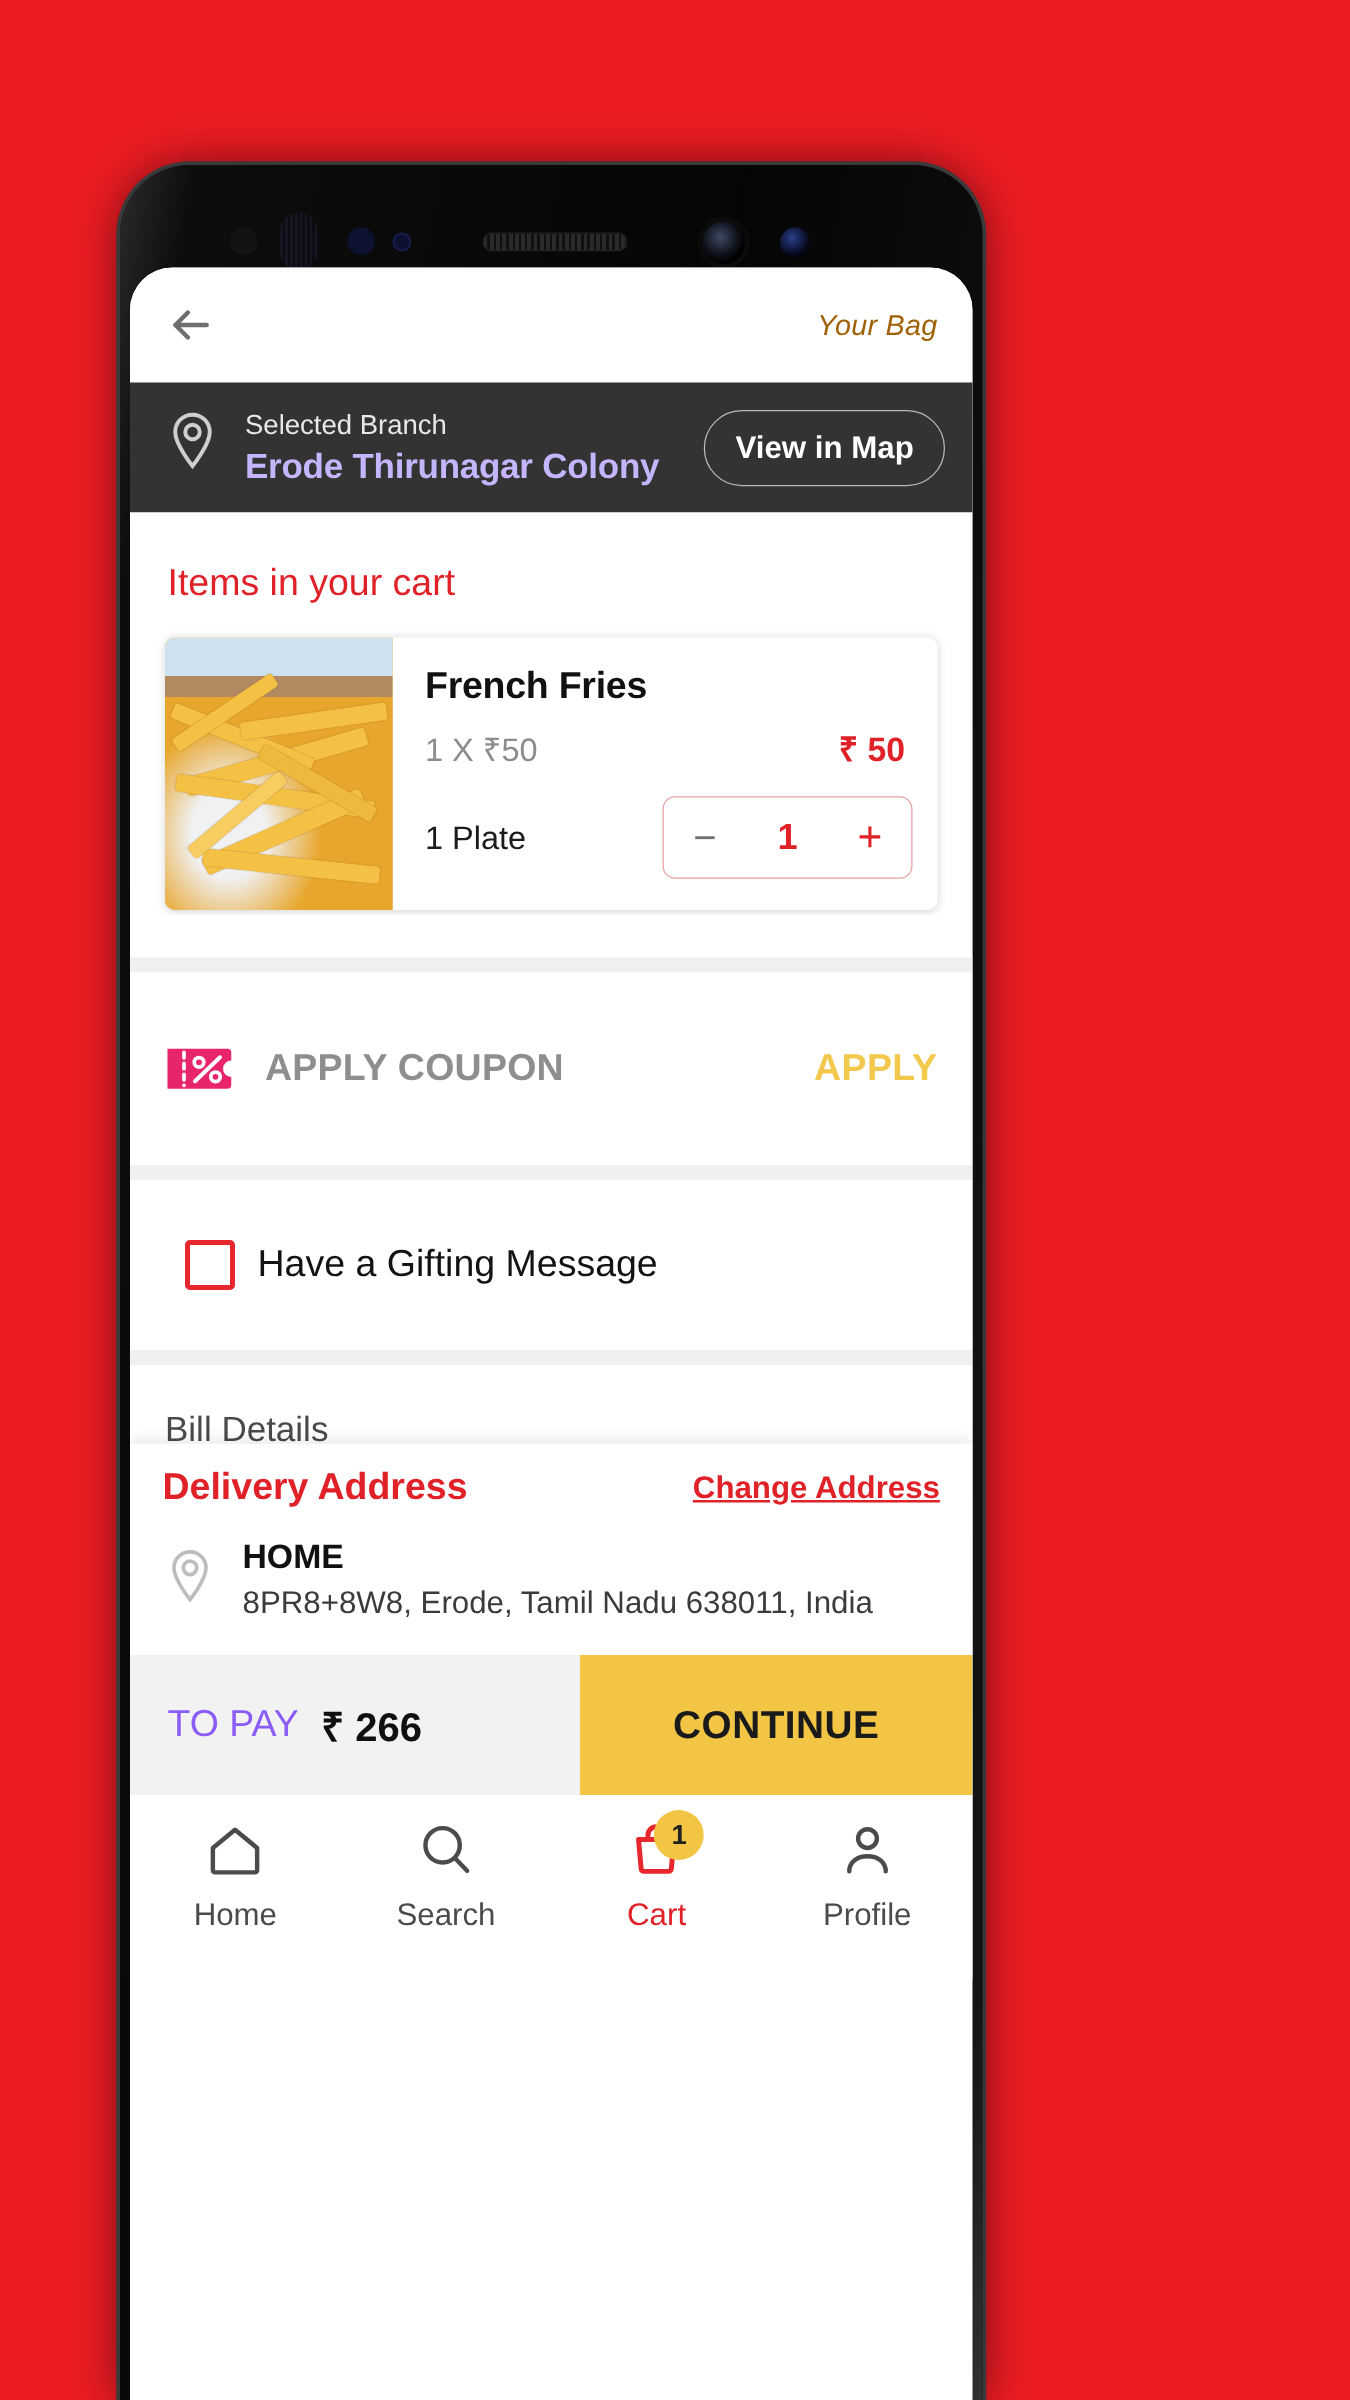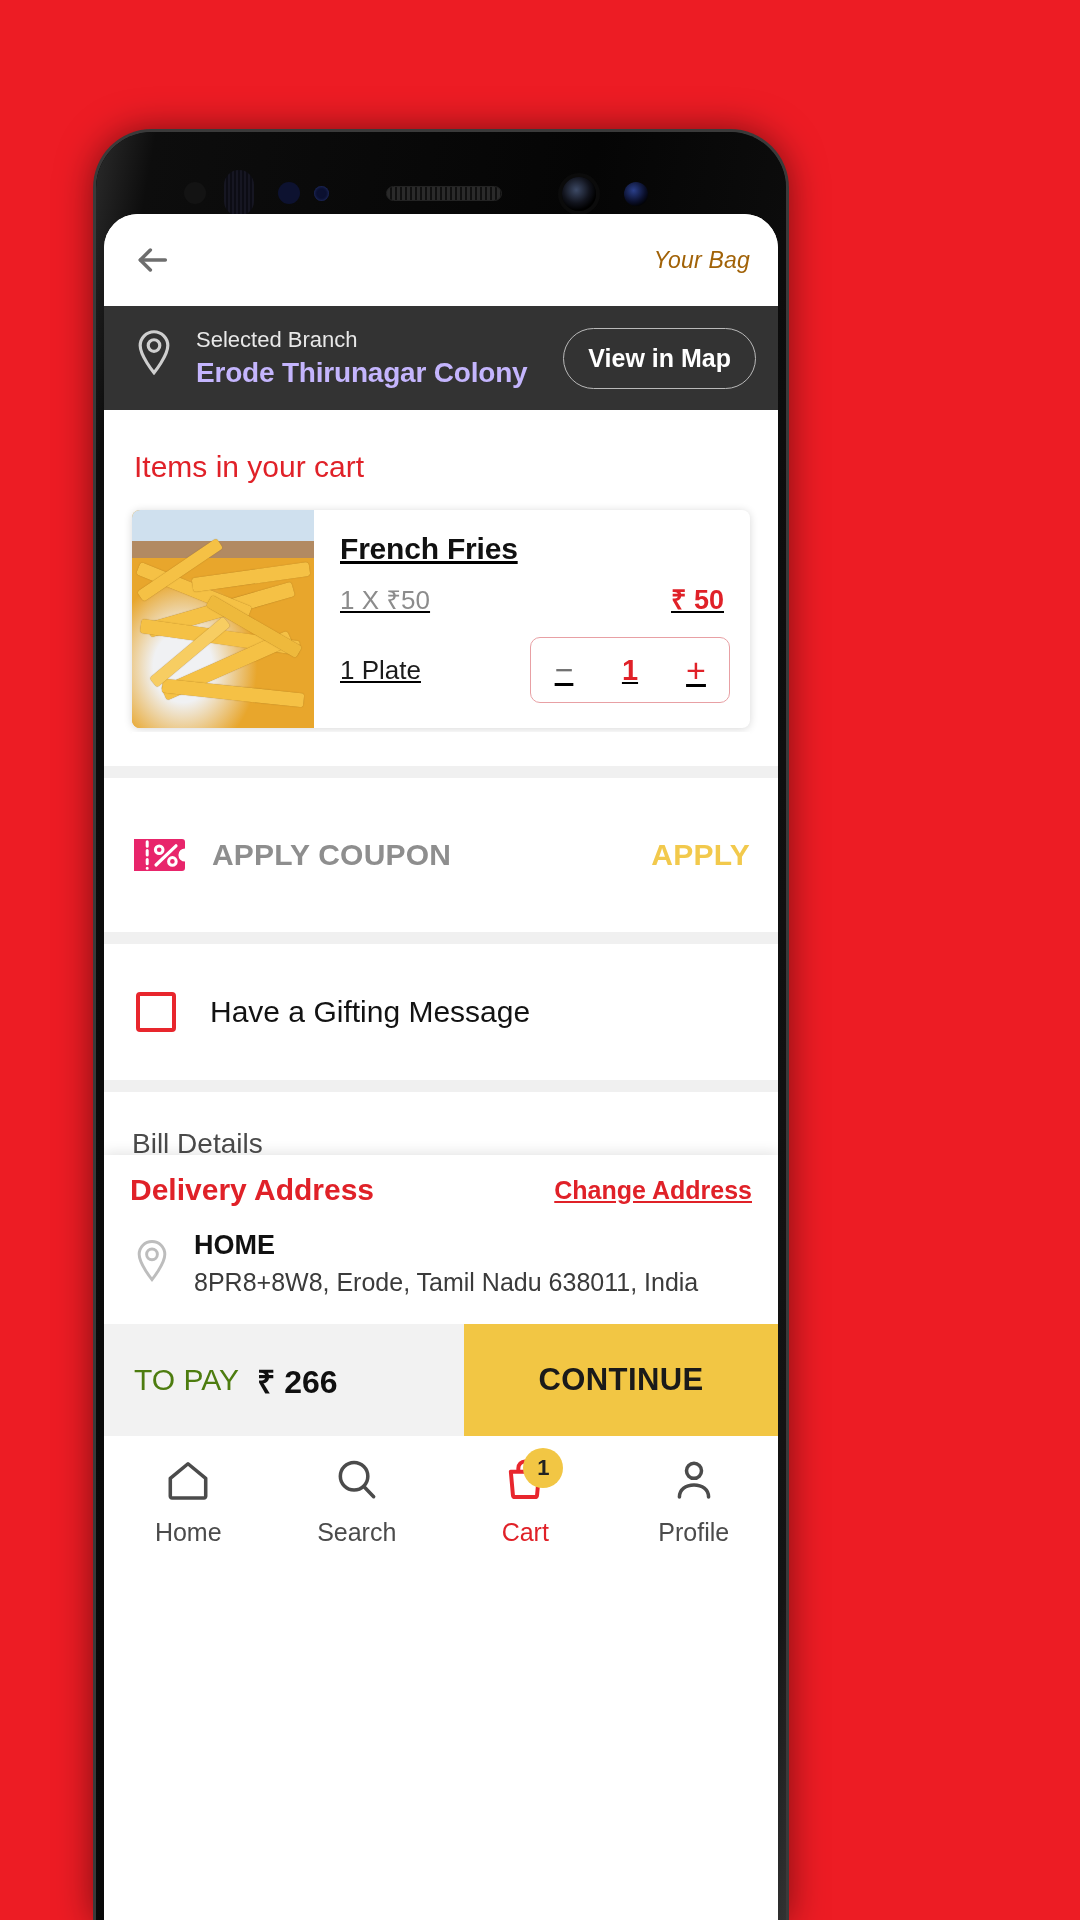--- a/index.html
+++ b/index.html
@@ -76,21 +76,21 @@
   }
 
   
   .body { background:#fff; }
   .section-pad { padding: 0 28px; }
   .cart-title { color:#E02128; font-size:30px; font-weight:400; padding:40px 0 26px 2px; }
 
   .item-card {
     display:flex; background:#fff; border-radius:8px;
     box-shadow: 0 1px 8px rgba(0,0,0,0.16);
-    overflow:hidden; min-height:218px; margin-bottom:4px;text-decoration:underline;
+    overflow:hidden; min-height:218px; margin-bottom:4px;
   }
   .item-img {
     width: 182px; flex:0 0 182px;
     background:
       radial-gradient(ellipse at 28% 72%, #f0f1f3 0 16%, rgba(240,241,243,0) 40%),
       linear-gradient(180deg,#cfe0ee 0 14%, #b28a62 14% 22%, #e8a62c 22% 100%),
       #e8a62c;
     position: relative;
   }
   .fry { position:absolute; background:#f5c145; border-radius:3px;
@@ -115,21 +115,21 @@
   .divider { height: 12px; background:#f0f0f0; }
 
   .coupon-row {
     height:154px; display:flex; align-items:center; padding:0 28px; background:#fff;
     justify-content:space-between;
   }
   .coupon-left { display:flex; align-items:center; gap:24px; }
   .coupon-label { font-size:30px; font-weight:700; color:#8e8e8e; letter-spacing:.2px; }
   .apply-btn { font-size:30px; font-weight:700; color:#F2C94C; letter-spacing:.3px; cursor:pointer;text-align:right; }
 
-  .gift-row { height:136px; display:flex; align-items:center; gap:34px; padding:0 32px; background:#fff; }
+  .gift-row { height:136px; display:flex; align-items:center; gap:18px; padding:0 44px; background:#fff; }
   .chk { width:40px; height:40px; border:4px solid #E8262D; border-radius:4px; background:#fff; cursor:pointer; }
   .gift-label { font-size:30px; color:#131313; }
 
   .bill-wrap { background:#fff; padding: 36px 28px 0 28px; position:relative; }
   .bill-title { font-size:28px; font-weight:400; color:#4a4a4a; }
   .bill-row { display:flex; justify-content:space-between; align-items:center; margin-top:42px; }
   .bill-k { font-size:28px; font-weight:700; color:#3d3d3d; }
   .bill-v { font-size:28px; font-weight:700; color:#2b2b2b; }
 
   
@@ -142,21 +142,21 @@
   .addr-title { font-size:30px; font-weight:700; color:#E02128; }
   .addr-change { font-size:25px; font-weight:700; color:#E02128; text-decoration: underline; cursor:pointer; }
   .addr-body { display:flex; align-items:center; gap:20px; margin-top:22px; }
   .addr-text { line-height:1.25; }
   .addr-name { font-size:27px; font-weight:700; color:#111; }
   .addr-line { font-size:25px; color:#3b3b3b; margin-top:4px; }
 
   
   .paybar { display:flex; height:112px; }
   .pay-left { flex:1 1 auto; background:#f2f2f2; display:flex; align-items:center; gap:18px; padding-left:30px; }
-  .pay-label { font-size:30px; color:#4d7c0f; }
+  .pay-label { font-size:30px; color:#8b5cf6; }
   .pay-amt { font-size:32px; font-weight:700; color:#101010; }
   .continue-btn {
     width:314px; flex:0 0 314px; background:#F2C644; display:flex; align-items:center;
     justify-content:center; font-size:31px; font-weight:700; color:#1a1a1a; letter-spacing:.4px; cursor:pointer;
   }
 
   
   .bottomnav { height:148px; background:#fff; display:flex; align-items:flex-start; padding-top:18px; }
   .nav-item { flex:1 1 0; display:flex; flex-direction:column; align-items:center; gap:12px; cursor:pointer; }
   .nav-label { font-size:25px; color:#4b4b4b; }

